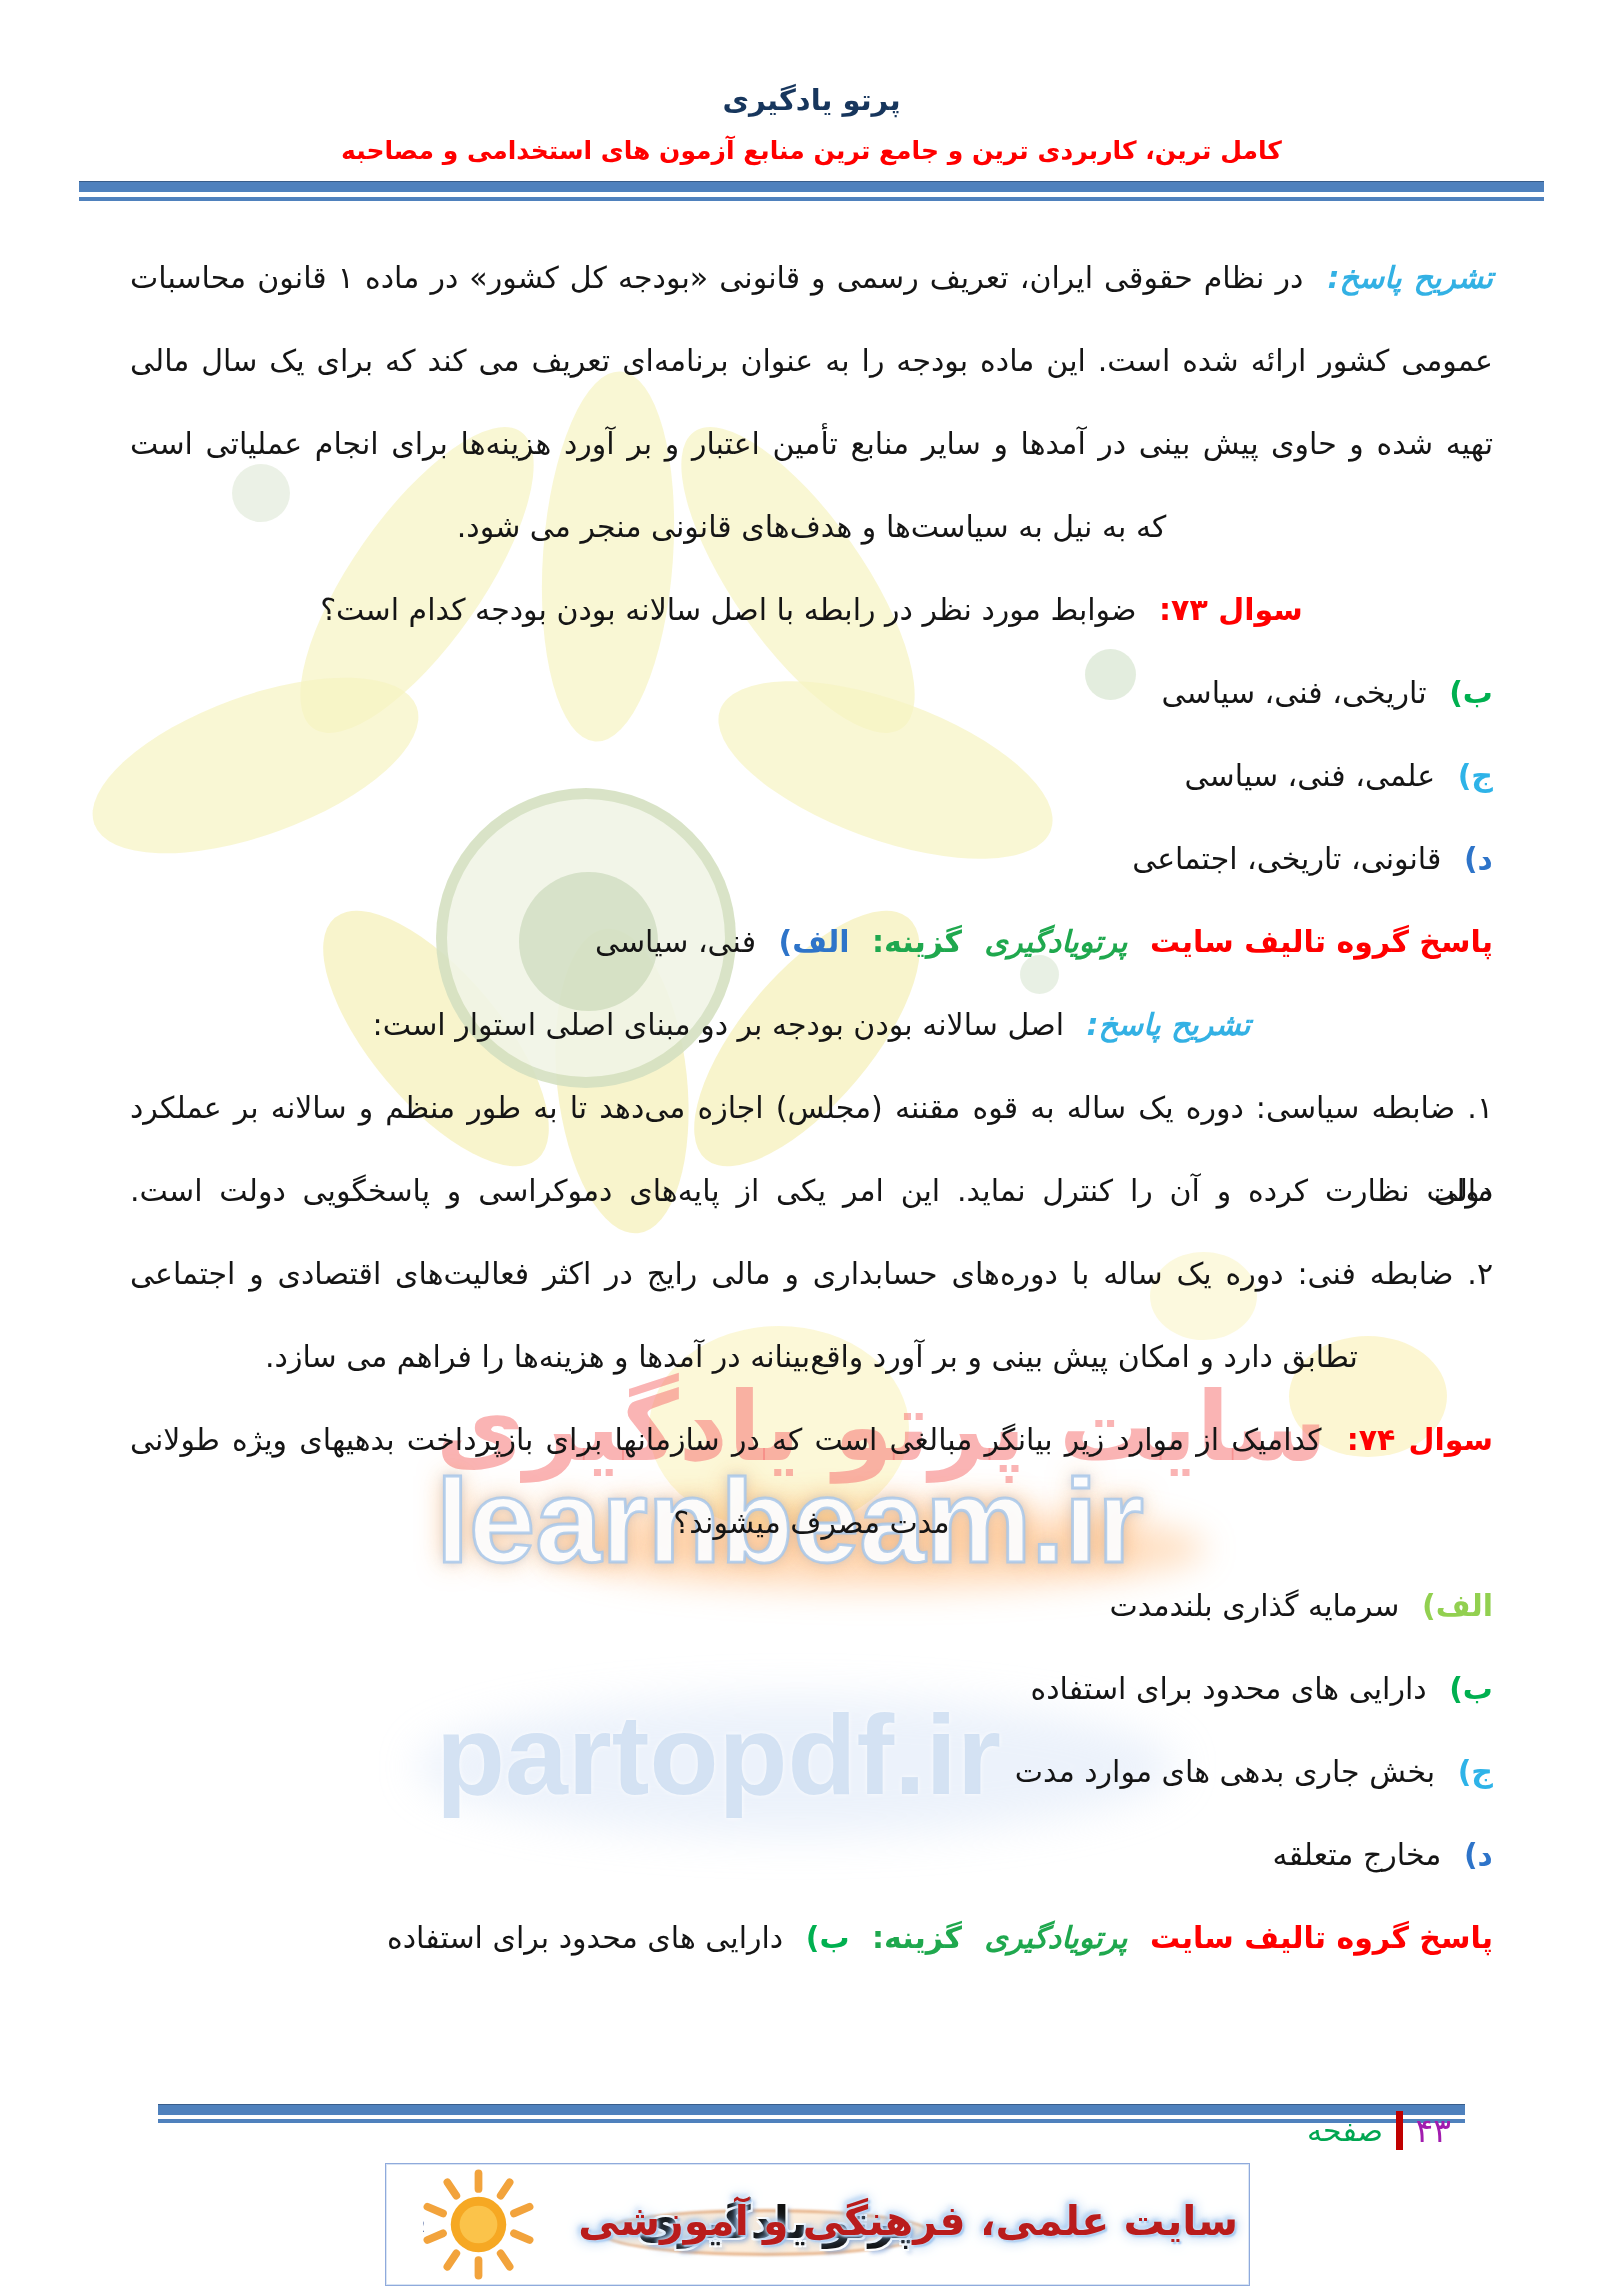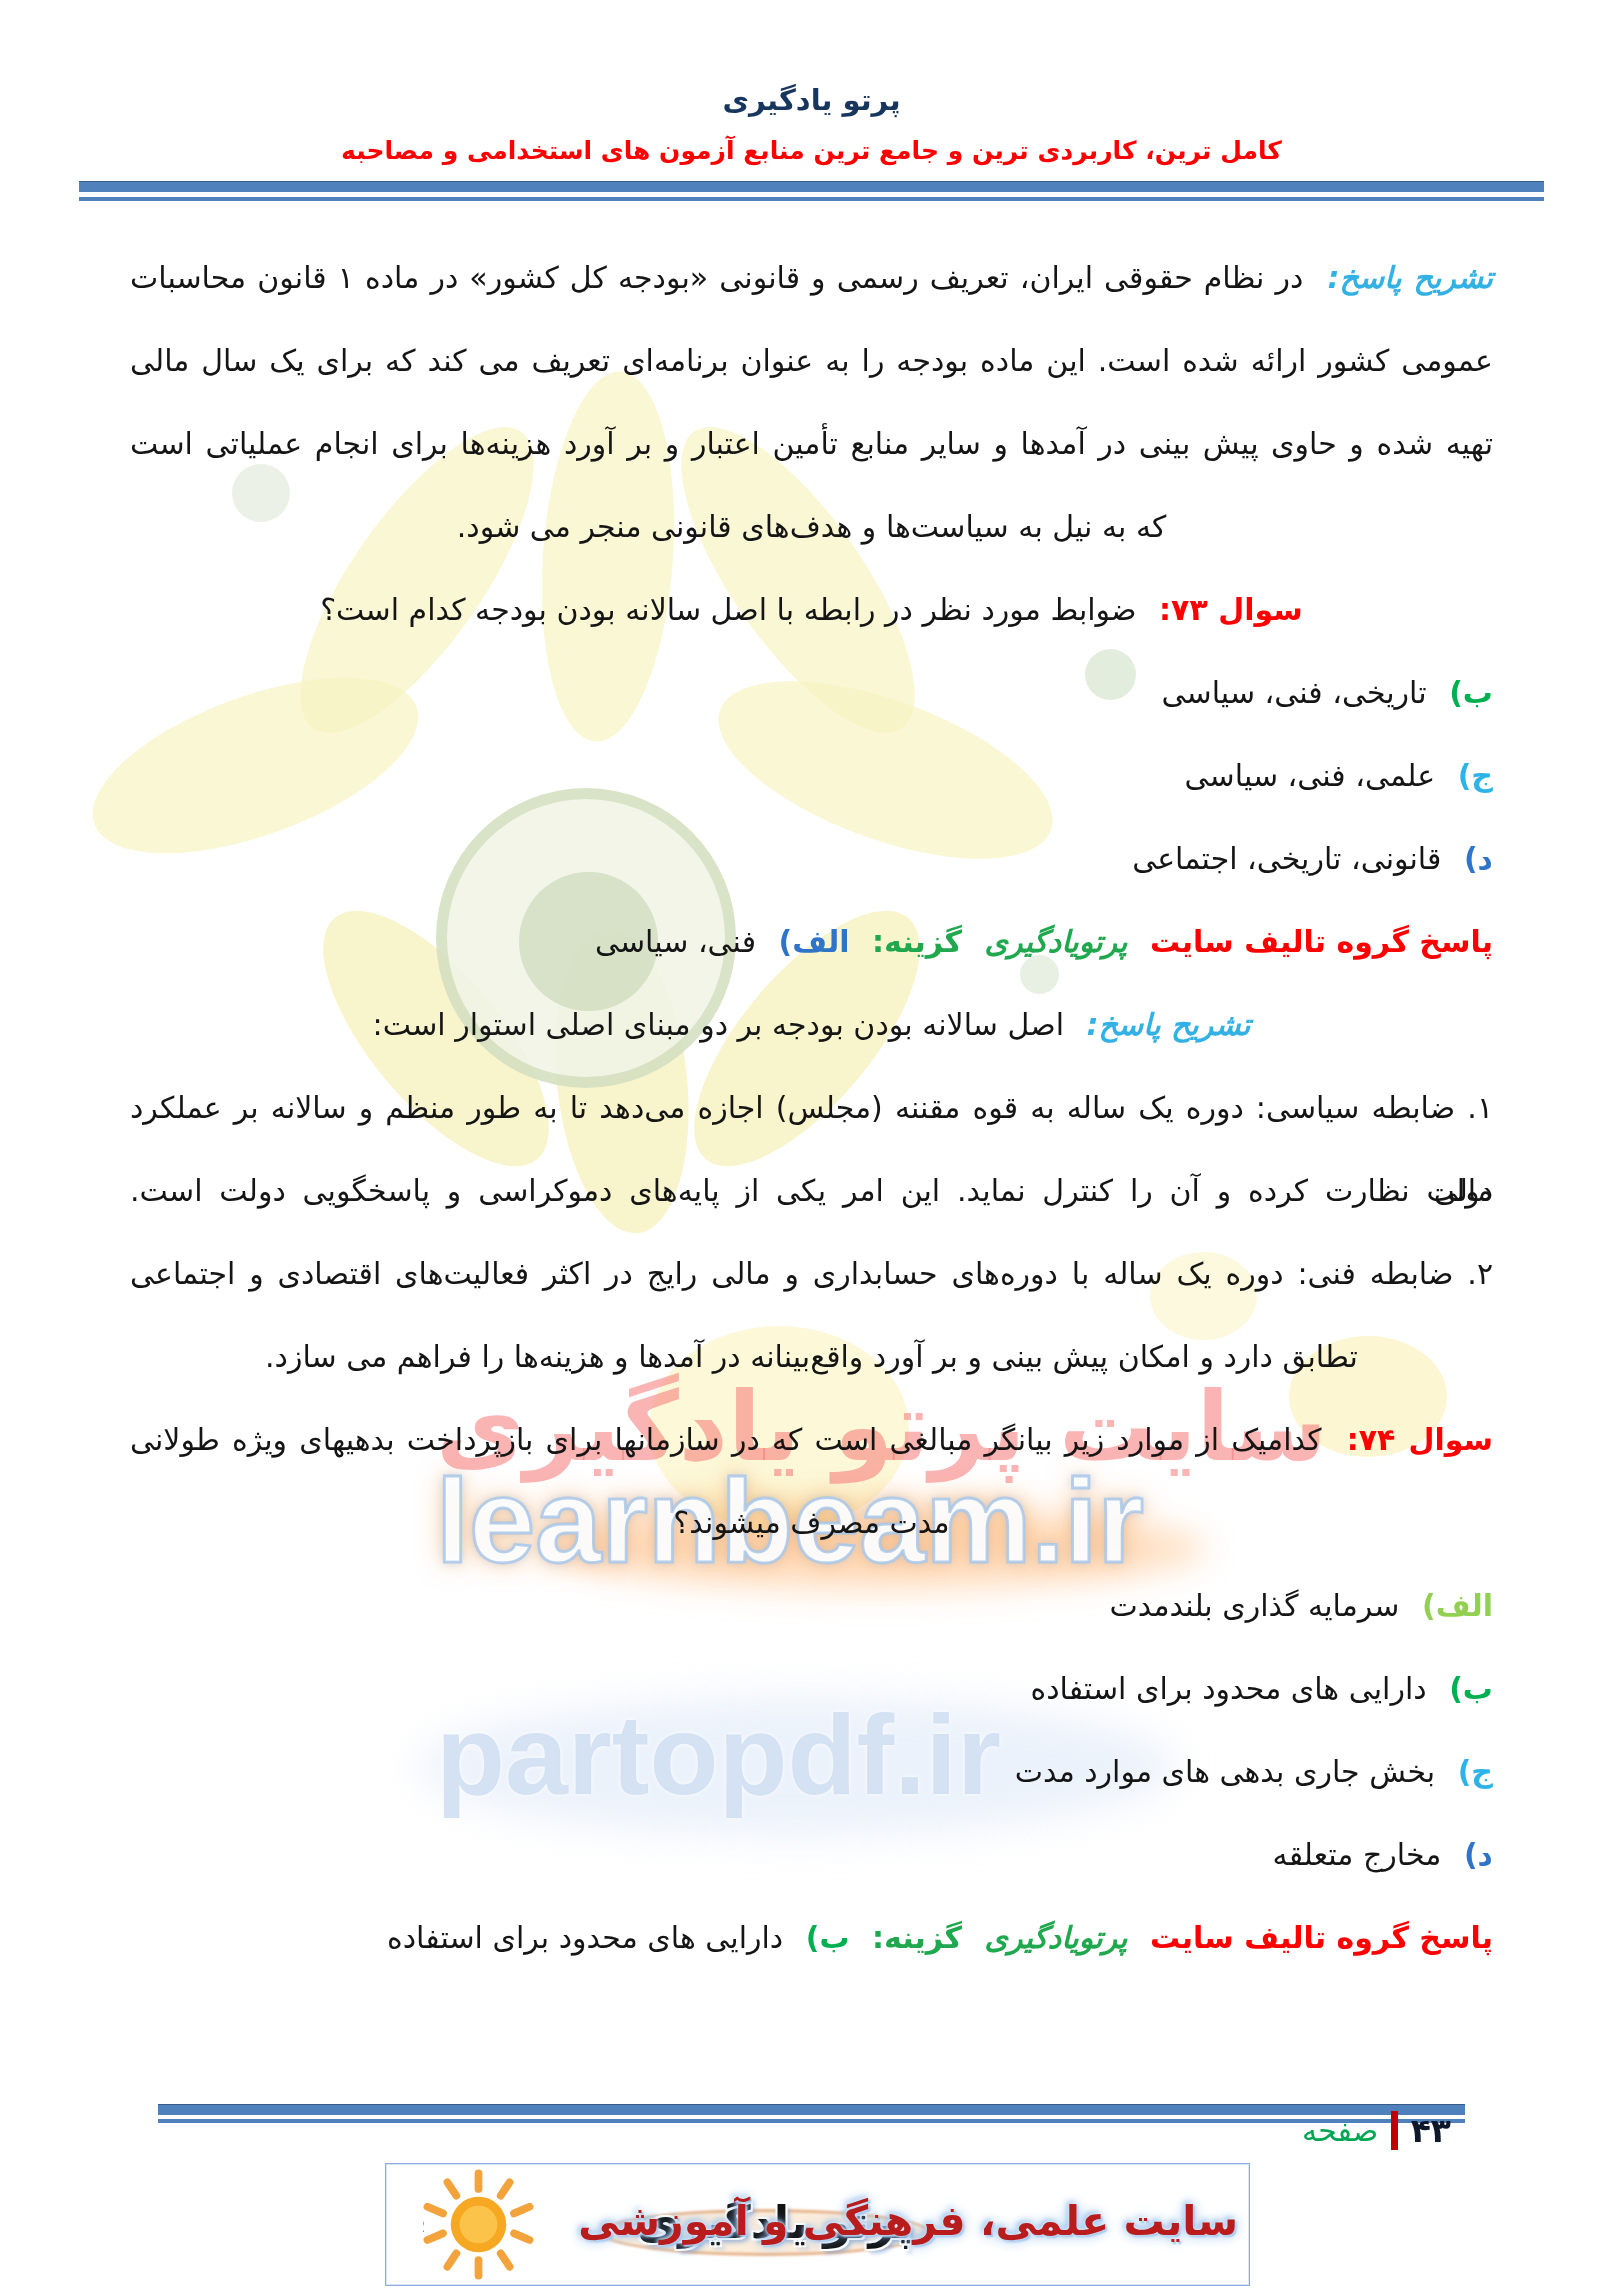--- a/index.html
+++ b/index.html
@@ -61,21 +61,21 @@
   .opt-c{color:#2eb3e8;font-weight:bold;}
   .opt-d{color:#2e74c9;font-weight:bold;}
   .ans-prefix{color:#ff0000;font-weight:bold;}
   .ans-brand{color:#1fa84e;font-weight:bold;font-style:italic;}
   .ans-word{color:#1fa84e;font-weight:bold;}
   .ans-opt-blue{color:#2e74c9;font-weight:bold;}
   .ans-opt-green{color:#00b050;font-weight:bold;}
   
   .b-rule{position:absolute;z-index:2;left:79px;right:79px;top:2087px;}
   .pagenum{position:absolute;z-index:2;top:2111px;right:172px;display:flex;align-items:center;direction:rtl;}
-  .pg-no{font-size:33px;font-weight:bold;color:#0f172a;}
+  .pg-no{font-size:33px;font-weight:normal;color:#a21caf;}
   .pg-bar{width:6.5px;height:39px;background:#c00000;margin:0 13px;}
   .pg-word{font-size:30px;color:#00a651;}
   .logobox{position:absolute;z-index:2;left:385px;top:2163px;width:863px;height:121px;
            background:#ffffff;border:1.9px solid #8faadc;box-shadow:0 0 0 0.9px #d8e4f4 inset;}
   .sun{position:absolute;left:37px;top:4.6px;width:111px;height:111px;}
   .brandwrap{position:absolute;left:195px;top:0;width:362px;height:121px;}
   .swoosh{position:absolute;left:18.6px;top:45px;width:325px;height:41px;border-radius:50%;
           border:3.7px solid rgba(205,110,40,.45);background:rgba(243,175,95,.22);filter:blur(0.9px);}
   .brand{position:absolute;left:56px;top:32px;font-size:45px;font-weight:bold;color:#111;white-space:nowrap;
          text-shadow:1.9px 1.9px 0 #fff,-1.9px -1.9px 0 #fff,1.9px -1.9px 0 #fff,-1.9px 1.9px 0 #fff,3.7px 3.7px 4.6px rgba(110,150,210,.65);}

